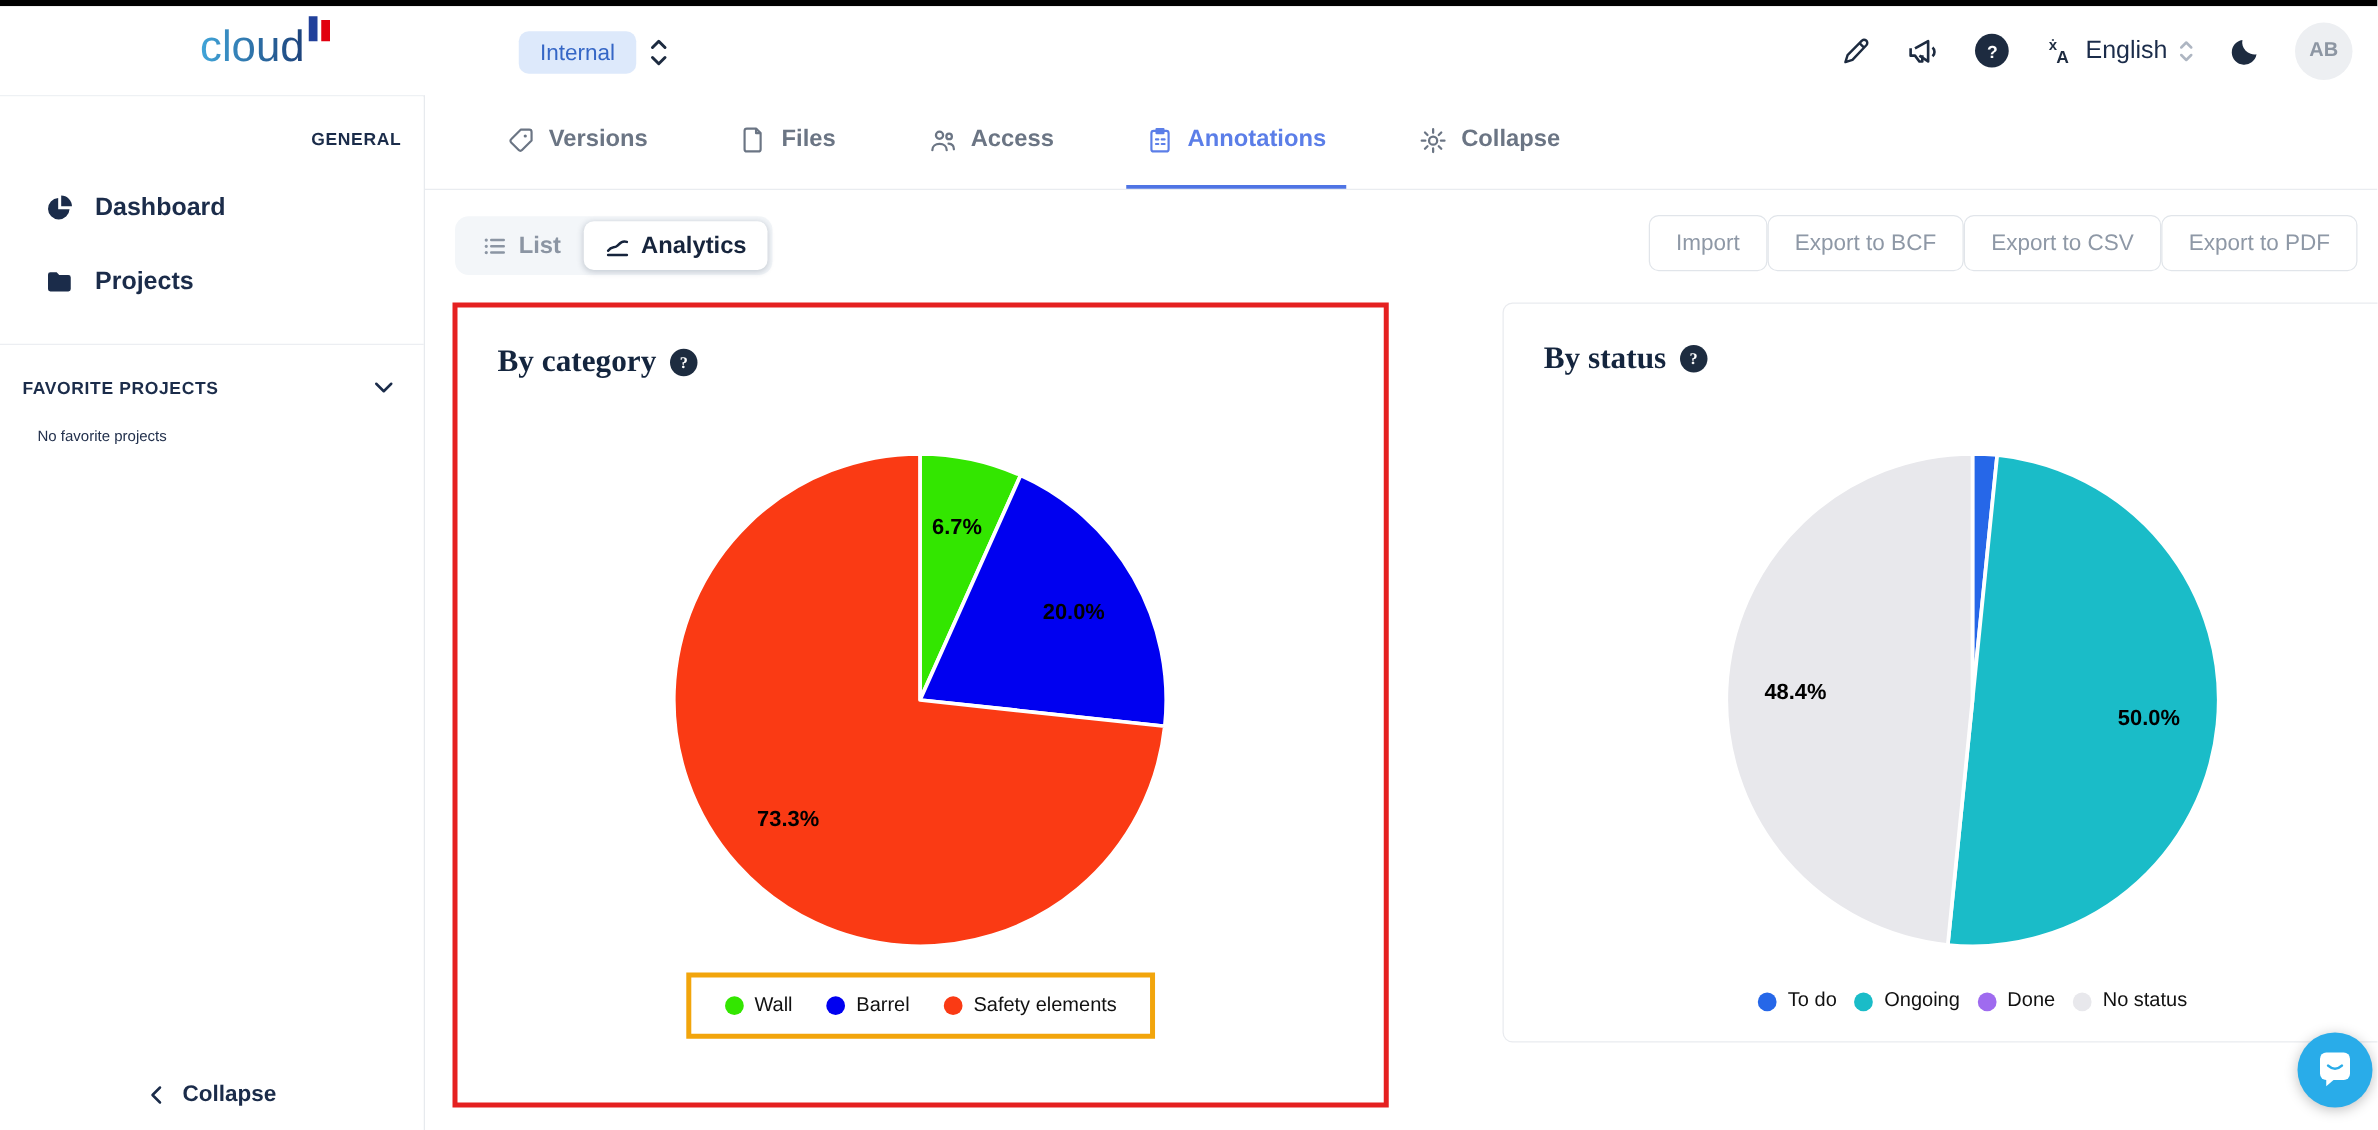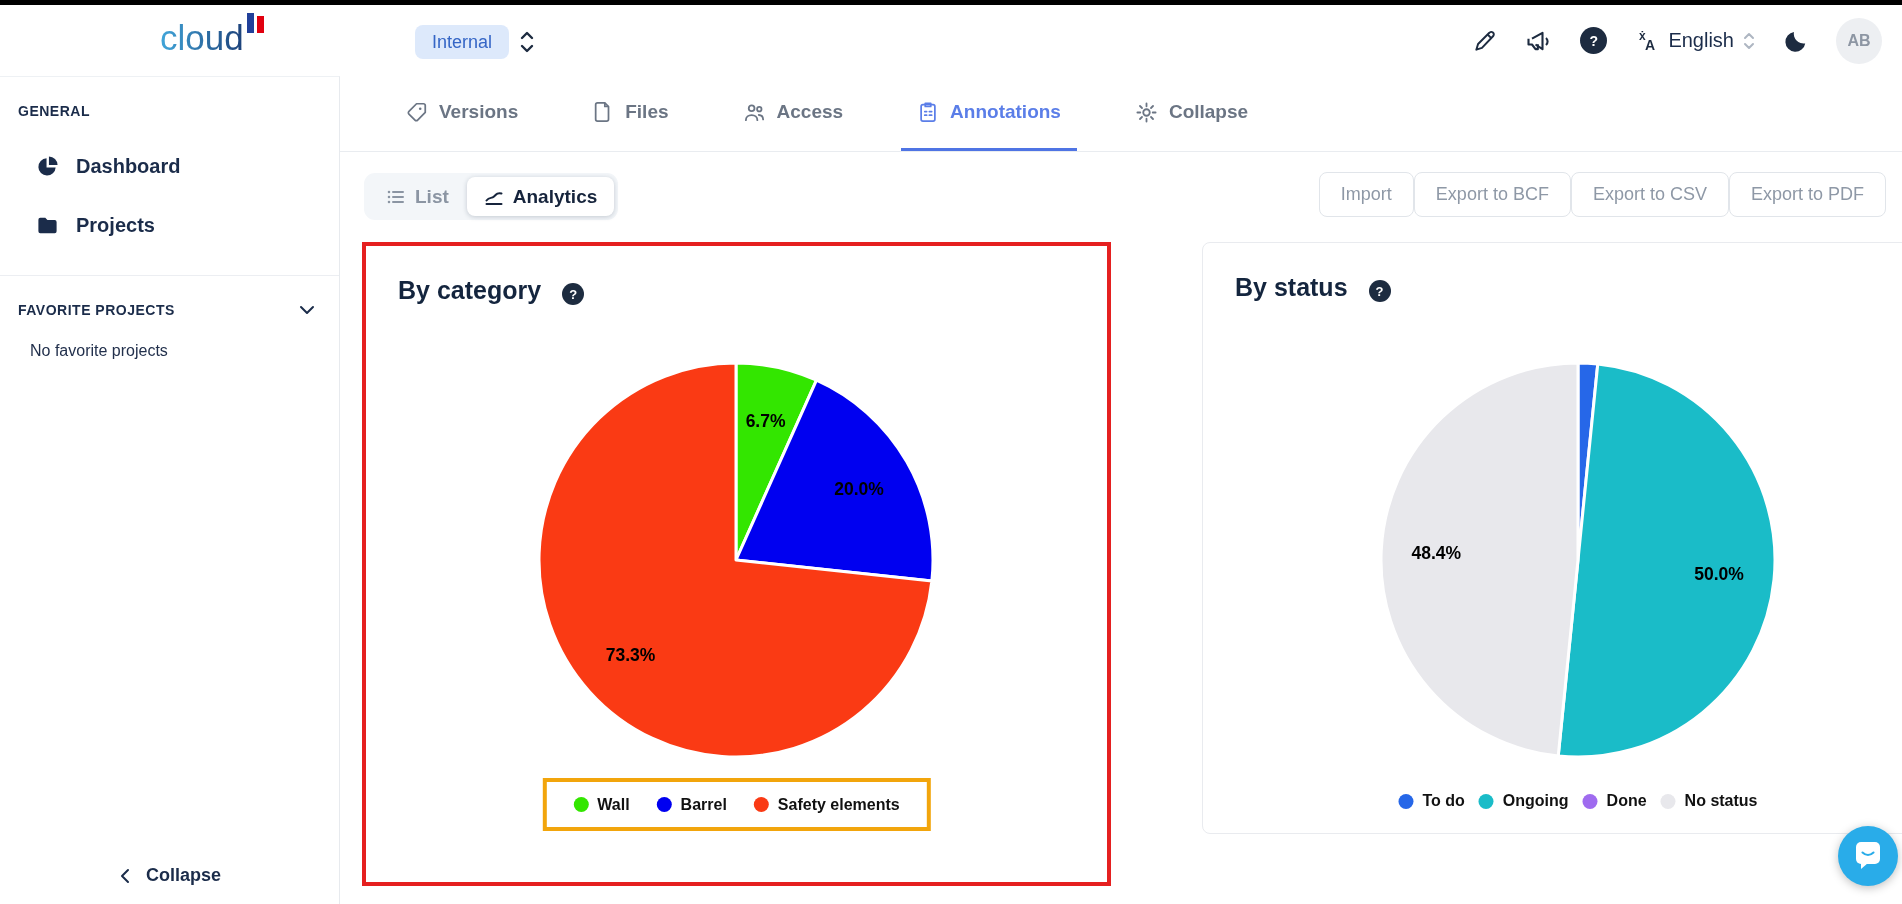--- a/index.html
+++ b/index.html
@@ -36,27 +36,27 @@
   .help-circle { width:27px; height:27px; border-radius:50%; background:#1d2b40; color:#fff;
     font-size:14px; font-weight:700; display:flex; align-items:center; justify-content:center; }
   .lang { display:flex; align-items:center; gap:8px; cursor:pointer; }
   .lang-label { font-size:20px; color:#1b2c4a; }
   .avatar { width:46px; height:46px; border-radius:50%; background:#edeff2; color:#8d96a3;
     font-size:16px; font-weight:700; display:flex; align-items:center; justify-content:center; cursor:pointer; }
 
   
   .sidebar { position:absolute; top:76px; left:0; width:340px; height:828px; background:#fff;
     border-right:1px solid #e7eaee; border-top:1px solid #eef1f4; }
-  .section-label { margin:26px 18px 0 18px; font-size:14px; font-weight:700; letter-spacing:.5px; color:#1b2c4a; }
+  .section-label { margin:26px 18px 0 18px; font-size:14px; font-weight:700; letter-spacing:.5px; color:#1b2c4a;text-align:right; }
   .nav-item { display:flex; align-items:center; gap:17px; margin:36px 0 0 36px; font-size:20px;
     font-weight:600; color:#1b2c4a; cursor:pointer; }
   .side-divider { height:1px; background:#eceef2; margin-top:38px; }
   .fav-row { display:flex; align-items:center; justify-content:space-between; margin:24px 22px 0 18px; cursor:pointer; }
   .fav-row .section-label { margin:0; }
-  .empty-text { margin:22px 0 0 30px; font-size:16px; color:#22304c; }
+  .empty-text { margin:22px 0 0 30px; font-size:12px; color:#22304c; }
   .collapse-row { position:absolute; bottom:18px; left:0; width:100%; display:flex; align-items:center;
     justify-content:center; gap:12px; font-size:18px; font-weight:600; color:#1b2c4a; cursor:pointer; }
 
   
   .tabbar { position:absolute; left:340px; top:76px; width:1562px; height:76px;
     border-bottom:1px solid #e9ecf0; display:flex; align-items:stretch; padding-left:50px; }
   .tab { display:flex; align-items:center; gap:11px; padding:0 16px; margin-right:42px;
     color:#6b7584; font-size:19px; font-weight:600; border-bottom:3px solid transparent; cursor:pointer; }
   .tab.active { color:#5b7ee8; border-bottom-color:#4f74e4; }
 
@@ -70,34 +70,34 @@
     box-shadow:0 1px 5px rgba(25,40,70,.22); padding:0 17px; height:39px; color:#16243c;
     font-size:19px; font-weight:700; cursor:pointer; }
   .actions { position:absolute; right:16px; top:0; display:flex; }
   .btn { height:45px; padding:0 21px; border:1px solid #e1e5ea; border-radius:8px; background:#fff;
     color:#8e98a6; font-size:18px; display:flex; align-items:center; cursor:pointer; }
 
   
   .card { position:absolute; top:242px; background:#fff; }
   .card-0 { left:362px; width:749px; height:644px; border:4px solid #e52020; }
   .card-1 { left:1202px; width:752px; height:592px; border:1px solid #e9ebef; border-radius:8px; }
-  .card-title-row { display:flex; align-items:flex-end; gap:21px; margin:30px 0 0 32px; }
+  .card-title-row { display:flex; align-items:center; gap:11px; margin:30px 0 0 32px;font-family:Liberation Serif, serif; }
   .card-title { font-size:25px; font-weight:700; color:#14253e; }
   .help-badge { width:22px; height:22px; border-radius:50%; background:#1d2c40; color:#fff;
     font-size:13px; font-weight:700; display:flex; align-items:center; justify-content:center; cursor:pointer; }
   .pie-wrap { position:absolute; }
   .card-0 .pie-wrap { left:160px; top:104px; }
   .card-1 .pie-wrap { left:165px; top:107px; }
   .pct-label { font: 700 17.5px "Liberation Sans", sans-serif; fill:#000; }
 
   .legend-box { position:absolute; left:50%; transform:translateX(-50%); top:532px; height:53px;
     border:4px solid #f2a50c; background:#fff; display:flex; align-items:center; gap:27px; padding:0 27px; }
   .legend-plain { position:absolute; left:50%; transform:translateX(-50%); top:542px; height:32px;
     display:flex; align-items:center; gap:14px; }
-  .legend-item { display:flex; align-items:center; gap:9px; font-size:16px; color:#111; cursor:pointer; white-space:nowrap;font-weight:bold; }
+  .legend-item { display:flex; align-items:center; gap:9px; font-size:16px; color:#111; cursor:pointer; white-space:nowrap; }
   .legend-dot { width:15px; height:15px; border-radius:50%; flex:none; }
 
   
   .chat-launcher { position:absolute; left:1838px; top:826px; width:60px; height:60px; border-radius:50%;
     background:#29ace9; display:flex; align-items:center; justify-content:center;
     box-shadow:0 2px 10px rgba(0,0,0,.25); cursor:pointer; }
 </style>
 </head>
 <body>
 

